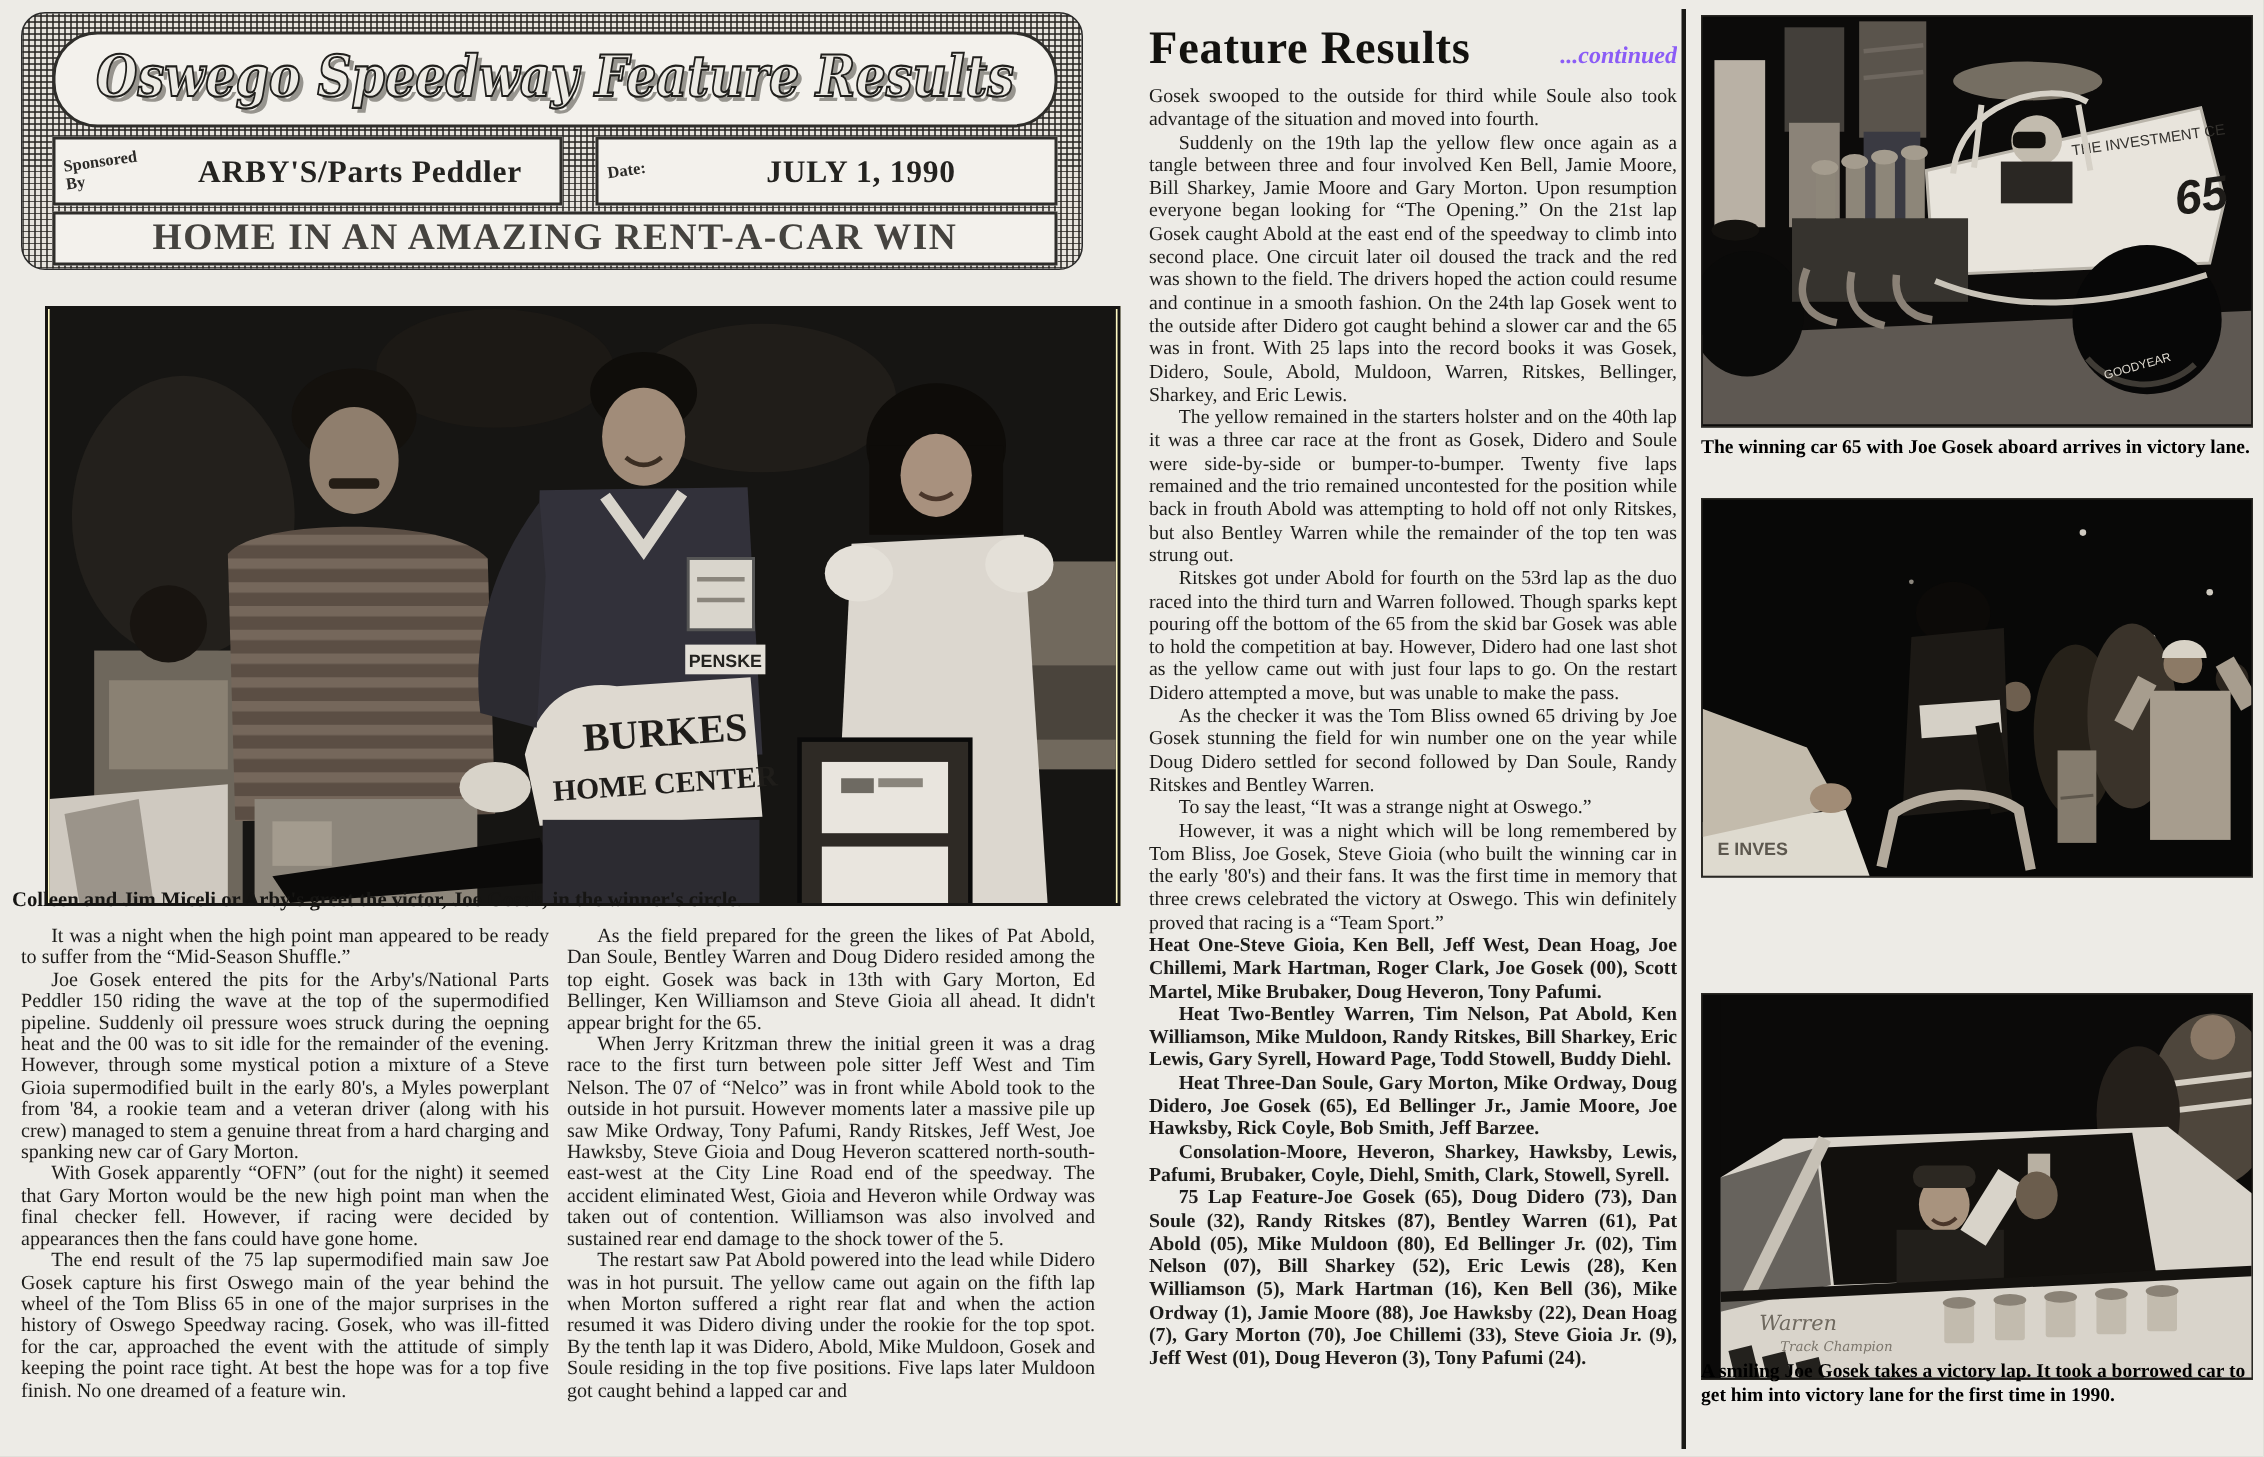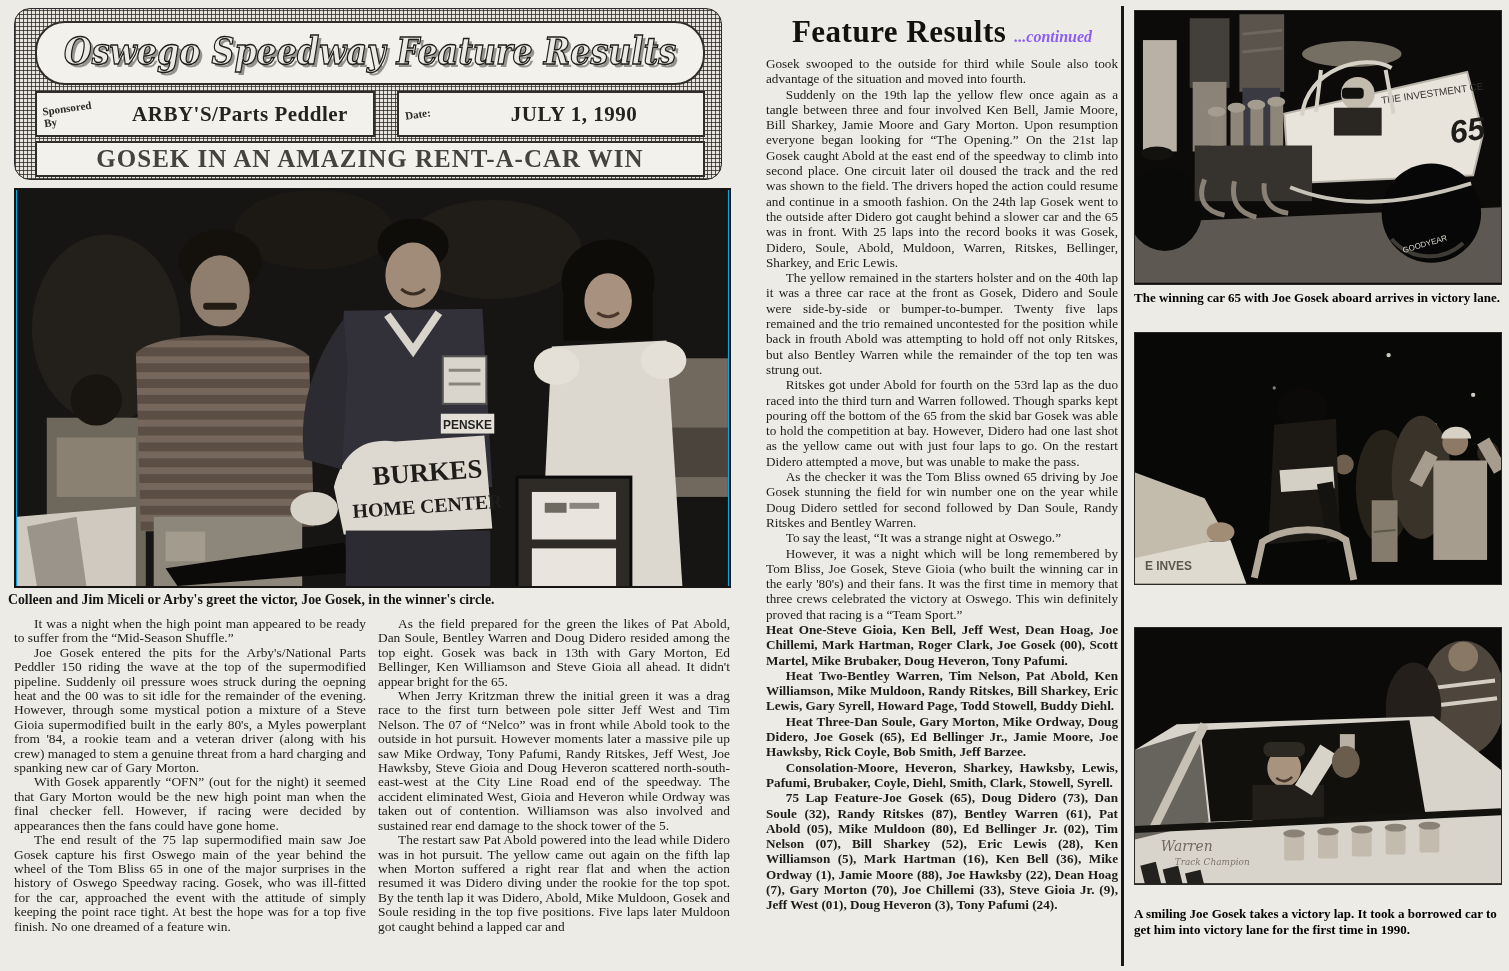--- a/index.html
+++ b/index.html
@@ -18,44 +18,44 @@
       display:flex;align-items:center;}
   .sponsor-panel{left:20px;width:336px;}
   .date-panel{left:382px;width:304px;}
   .rot-label{display:inline-block;width:64px;margin-left:6px;font-size:11px;font-weight:bold;
       line-height:1.05;transform:rotate(-8deg);color:#2b2a27;}
   .rot-label.small{width:40px;}
   .panel-value{flex:1;text-align:center;font-weight:bold;font-size:21px;letter-spacing:.5px;color:#242320;}
   .headline-panel{position:absolute;left:20px;top:132px;width:666px;height:32px;background:#f3f1ec;
       border:2px solid #2e2d2a;display:flex;align-items:center;justify-content:center;}
   .headline-text{font-weight:bold;font-size:25px;letter-spacing:1px;color:#45433f;white-space:nowrap;}
-  .lead-photo{position:absolute;left:6px;top:188px;width:717px;height:400px;margin:0;
-      border:2px solid #161513;box-sizing:border-box;overflow:hidden;background:#0ea5e9;}
+  .lead-photo{position:absolute;left:6px;top:188px;width:717px;height:400px;margin:16px;
+      border:2px solid #161513;box-sizing:border-box;overflow:hidden;background:#fef9c3;}
   .lead-caption{position:absolute;left:0;top:592px;width:714px;margin:0;
       font-weight:bold;font-size:13.8px;color:#161513;}
   .col{position:absolute;top:617px;width:352px;font-size:13.4px;line-height:14.4px;}
   .col1{left:6px;}
   .col2{left:370px;}
   .para{margin:0;text-indent:1.5em;text-align:justify;}
   
   .mid-col{position:absolute;left:766px;top:12px;width:352px;height:955px;overflow:hidden;}
-  .mid-header{display:flex;align-items:baseline;justify-content:center;gap:8px;margin:2px 0 6px 0;}
+  .mid-header{display:flex;align-items:baseline;justify-content:space-between;gap:8px;margin:2px 0 6px 0;}
   .mid-title{font-size:31px;font-weight:bold;letter-spacing:.5px;color:#13120f;}
   .mid-sub{font-size:16px;font-weight:bold;font-style:italic;color:#8b5cf6;}
   .mid-body{font-size:13.2px;line-height:15.3px;}
   .mid-body .para:first-child{text-indent:0;}
   .bold-para{font-weight:bold;}
   
   .vrule{position:absolute;left:1121px;top:6px;width:3px;height:960px;background:#1a1916;}
   .right-col{position:absolute;left:1134px;top:0;width:370px;height:971px;}
   .rphoto{position:absolute;left:0;width:368px;margin:0;border:1px solid #2a2824;
       box-sizing:border-box;overflow:hidden;background:#0b0a09;}
   .rp1{top:10px;height:275px;}
   .rp2{top:332px;height:253px;}
-  .rp3{top:627px;height:258px;}
+  .rp3{top:662px;height:258px;padding-left:12px;}
   .rcaption{position:absolute;left:0;width:368px;margin:0;font-weight:bold;
       font-size:13px;line-height:16px;color:#000000;}
   .rc1{top:290px;}
   .rc2{top:589px;}
   .rc3{top:906px;}
   svg{display:block;}
 </style>
 </head>
 <body>
 
@@ -72,21 +72,21 @@
       </div>
       <div class="mast-panel sponsor-panel">
         <span class="rot-label">Sponsored By</span>
         <span class="panel-value">ARBY'S/Parts Peddler</span>
       </div>
       <div class="mast-panel date-panel">
         <span class="rot-label small">Date:</span>
         <span class="panel-value">JULY 1, 1990</span>
       </div>
       <div class="headline-panel">
-        <span class="headline-text">GOSEK IN AN AMAZING RENT-A-CAR WIN</span>
+        <span class="headline-text">HOME IN AN AMAZING RENT-A-CAR WIN</span>
       </div>
     </div>
 
     <figure class="lead-photo">
       <svg width="713" height="396" viewBox="0 0 718 400">
         <defs>
           <pattern id="stripePat" width="12" height="16" patternUnits="userSpaceOnUse">
             <rect width="12" height="16" fill="#5b4e44"></rect>
             <rect y="8" width="12" height="7" fill="#75675b"></rect>
           </pattern>

